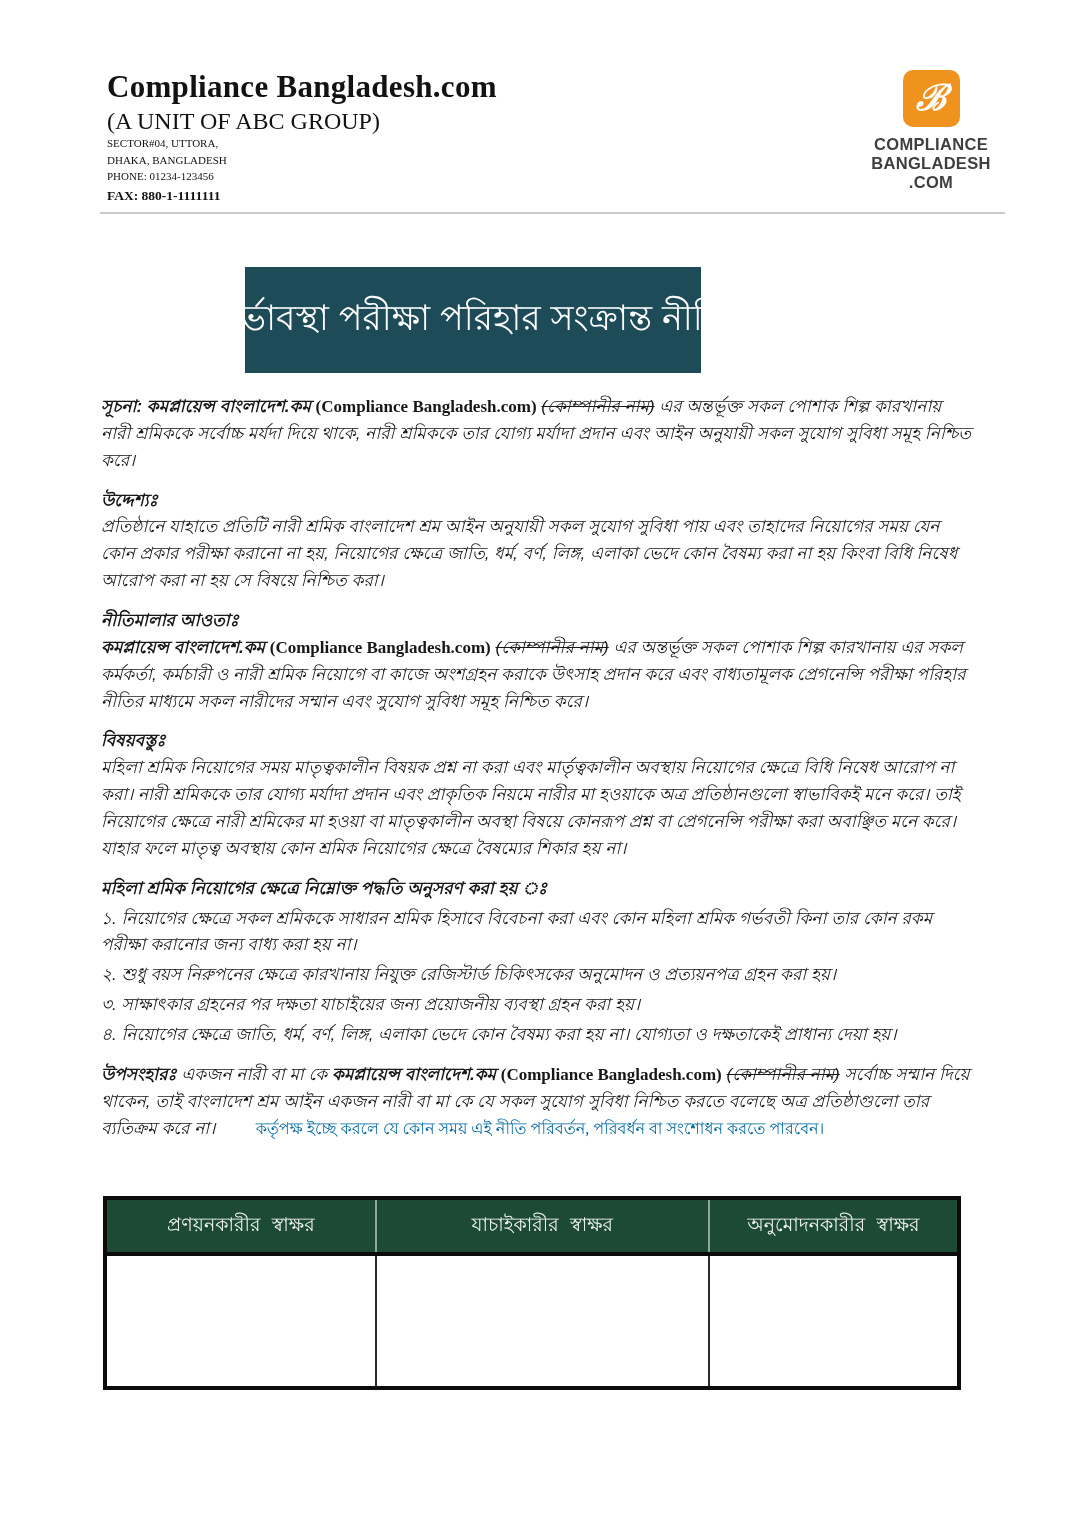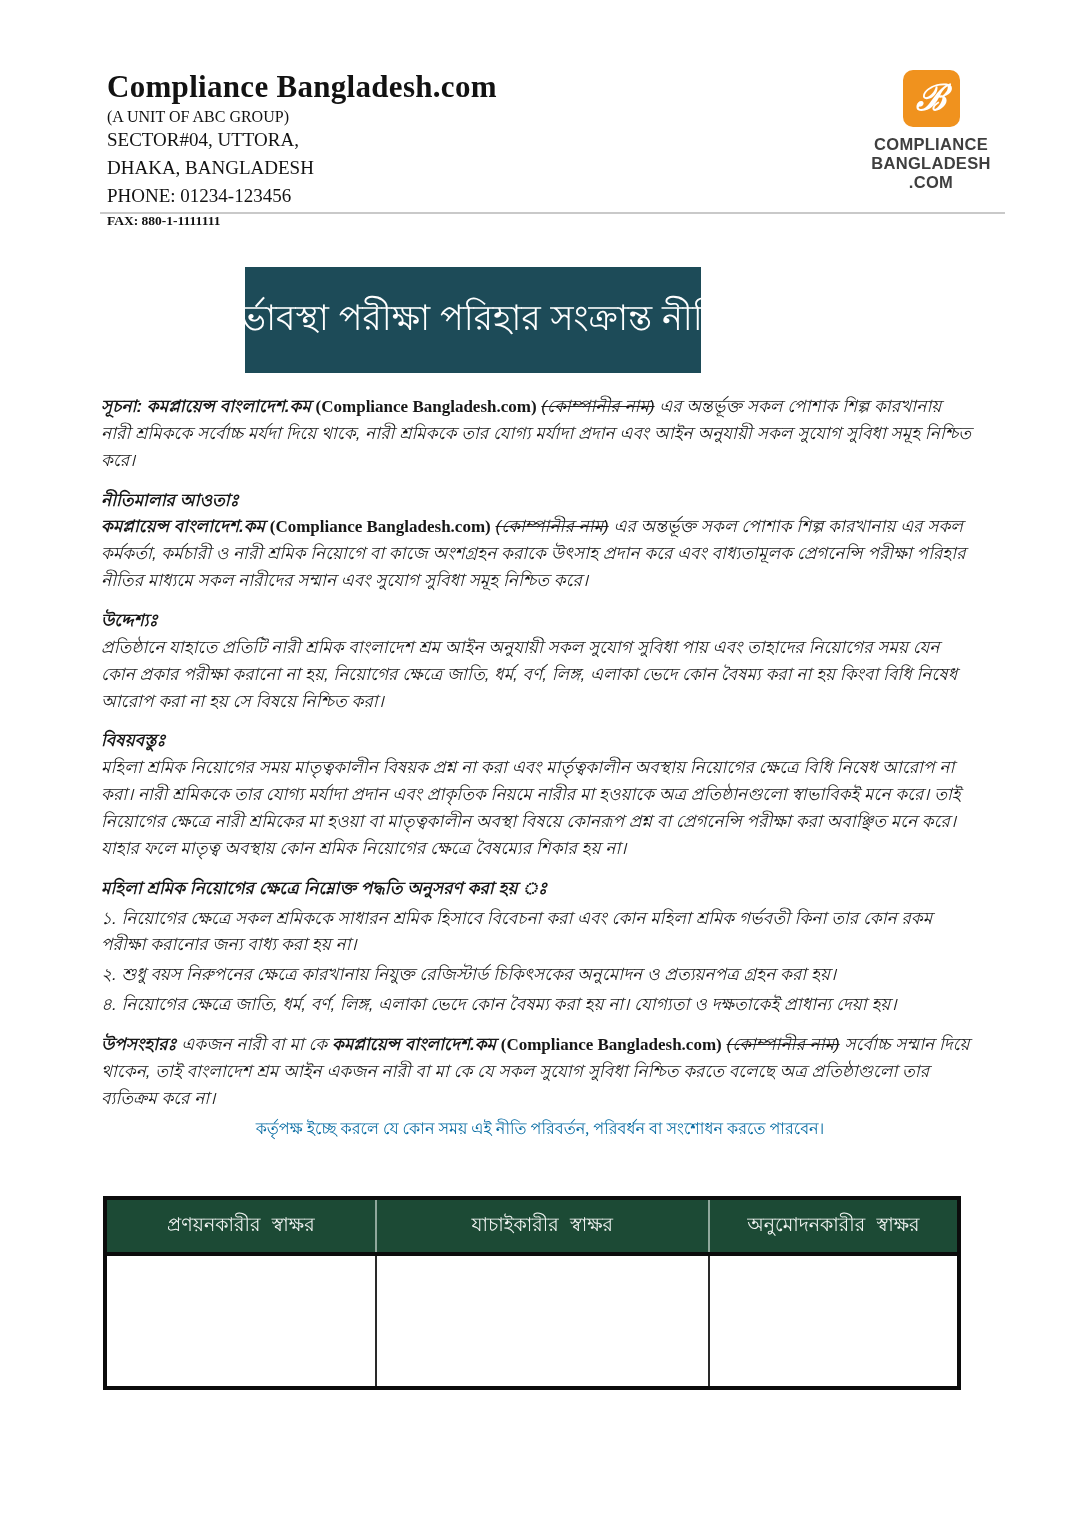--- a/index.html
+++ b/index.html
@@ -4,22 +4,22 @@
 <style>
   html,body { margin:0; padding:0; background:#ffffff; }
   .page {
     position:relative; width:1080px; height:1526px; background:#ffffff;
     font-family:"Liberation Sans", sans-serif; overflow:hidden; color:#161616;
   }
 
   
   .letterhead { position:absolute; left:107px; top:70px; font-family:"Liberation Serif", serif; color:#121212; }
   .company-name { font-size:31px; font-weight:700; letter-spacing:.3px; line-height:1.1; }
-  .unit-line { font-size:16px; margin-top:4px; }
-  .addr-line { font-size:19px; line-height:1.42; margin-top:1px; }
+  .unit-line { font-size:24px; margin-top:4px; }
+  .addr-line { font-size:11px; line-height:1.42; margin-top:1px; }
   .fax-line { font-size:13.5px; line-height:1.42; margin-top:1px; font-weight:700; }
 
   
   .logo { position:absolute; left:848px; top:70px; width:166px; text-align:center; }
   .logo-mark {
     width:57px; height:57px; background:#F0921E; border-radius:10px;
     margin:0 auto; display:flex; align-items:center; justify-content:center;
   }
   .logo-mark span {
     color:#ffffff; font-family:"DejaVu Serif", serif; font-style:italic;
@@ -100,44 +100,45 @@
   <div class="content">
 
     <p class="sec">
       <span class="lead">সূচনা: কমপ্লায়েন্স বাংলাদেশ.কম</span>
       <span class="brand-en">(Compliance Bangladesh.com)</span>
       <span class="struck">(কোম্পানীর নাম)</span>
       <span>এর অন্তর্ভূক্ত সকল পোশাক শিল্প কারখানায় নারী শ্রমিককে সর্বোচ্চ মর্যদা দিয়ে থাকে, নারী শ্রমিককে তার যোগ্য মর্যাদা প্রদান এবং আইন অনুযায়ী সকল সুযোগ সুবিধা সমূহ নিশ্চিত করে।</span>
     </p>
 
     <div class="sec">
+      <div class="sec-heading">উদ্দেশ্যঃ</div>
+      <div>প্রতিষ্ঠানে যাহাতে প্রতিটি নারী শ্রমিক বাংলাদেশ শ্রম আইন অনুযায়ী সকল সুযোগ সুবিধা পায় এবং তাহাদের নিয়োগের সময় যেন কোন প্রকার পরীক্ষা করানো না হয়, নিয়োগের ক্ষেত্রে জাতি, ধর্ম, বর্ণ, লিঙ্গ, এলাকা ভেদে কোন বৈষম্য করা না হয় কিংবা বিধি নিষেধ আরোপ করা না হয় সে বিষয়ে নিশ্চিত করা।</div>
+    </div>
+
+    <div class="sec">
       <div class="sec-heading">নীতিমালার আওতাঃ</div>
       <div>
         <span class="lead">কমপ্লায়েন্স বাংলাদেশ.কম</span>
         <span class="brand-en">(Compliance Bangladesh.com)</span>
         <span class="struck">(কোম্পানীর নাম)</span>
         <span>এর অন্তর্ভূক্ত সকল পোশাক শিল্প কারখানায় এর সকল কর্মকর্তা, কর্মচারী ও নারী শ্রমিক নিয়োগে বা কাজে অংশগ্রহন করাকে উৎসাহ প্রদান করে এবং বাধ্যতামূলক প্রেগনেন্সি পরীক্ষা পরিহার নীতির মাধ্যমে সকল নারীদের সম্মান এবং সুযোগ সুবিধা সমূহ নিশ্চিত করে।</span>
       </div>
-    </div>
-
-    <div class="sec">
-      <div class="sec-heading">উদ্দেশ্যঃ</div>
-      <div>প্রতিষ্ঠানে যাহাতে প্রতিটি নারী শ্রমিক বাংলাদেশ শ্রম আইন অনুযায়ী সকল সুযোগ সুবিধা পায় এবং তাহাদের নিয়োগের সময় যেন কোন প্রকার পরীক্ষা করানো না হয়, নিয়োগের ক্ষেত্রে জাতি, ধর্ম, বর্ণ, লিঙ্গ, এলাকা ভেদে কোন বৈষম্য করা না হয় কিংবা বিধি নিষেধ আরোপ করা না হয় সে বিষয়ে নিশ্চিত করা।</div>
     </div>
 
     <div class="sec">
       <div class="sec-heading">বিষয়বস্তুঃ</div>
       <div>মহিলা শ্রমিক নিয়োগের সময় মাতৃত্বকালীন বিষয়ক প্রশ্ন না করা এবং মার্তৃত্বকালীন অবস্থায় নিয়োগের ক্ষেত্রে বিধি নিষেধ আরোপ না করা। নারী শ্রমিককে তার যোগ্য মর্যাদা প্রদান এবং প্রাকৃতিক নিয়মে নারীর মা হওয়াকে অত্র প্রতিষ্ঠানগুলো স্বাভাবিকই মনে করে। তাই নিয়োগের ক্ষেত্রে নারী শ্রমিকের মা হওয়া বা মাতৃত্বকালীন অবস্থা বিষয়ে কোনরূপ প্রশ্ন বা প্রেগনেন্সি পরীক্ষা করা অবাঞ্ছিত মনে করে। যাহার ফলে মাতৃত্ব অবস্থায় কোন শ্রমিক নিয়োগের ক্ষেত্রে বৈষম্যের শিকার হয় না।</div>
     </div>
 
     <div class="sec">
       <div class="sec-heading">মহিলা শ্রমিক নিয়োগের ক্ষেত্রে নিম্নোক্ত পদ্ধতি অনুসরণ করা হয় ঃ</div>
       <div>
         <div class="proc-item">১. নিয়োগের ক্ষেত্রে সকল শ্রমিককে সাধারন শ্রমিক হিসাবে বিবেচনা করা এবং কোন মহিলা শ্রমিক গর্ভবতী কিনা তার কোন রকম পরীক্ষা করানোর জন্য বাধ্য করা হয় না।</div>
         <div class="proc-item">২. শুধু বয়স নিরুপনের ক্ষেত্রে কারখানায় নিযুক্ত রেজিস্টার্ড চিকিৎসকের অনুমোদন ও প্রত্যয়নপত্র গ্রহন করা হয়।</div>
+        <div class="proc-item">৩. সাক্ষাৎকার গ্রহনের পর দক্ষতা যাচাইয়ের জন্য প্রয়োজনীয় ব্যবস্থা গ্রহন করা হয়।</div>
         <div class="proc-item">৪. নিয়োগের ক্ষেত্রে জাতি, ধর্ম, বর্ণ, লিঙ্গ, এলাকা ভেদে কোন বৈষম্য করা হয় না। যোগ্যতা ও দক্ষতাকেই প্রাধান্য দেয়া হয়।</div>
       </div>
     </div>
 
     <p class="sec">
       <span class="lead">উপসংহারঃ</span>
       <span>একজন নারী বা মা কে</span>
       <span class="lead">কমপ্লায়েন্স বাংলাদেশ.কম</span>
       <span class="brand-en">(Compliance Bangladesh.com)</span>
       <span class="struck">(কোম্পানীর নাম)</span>

